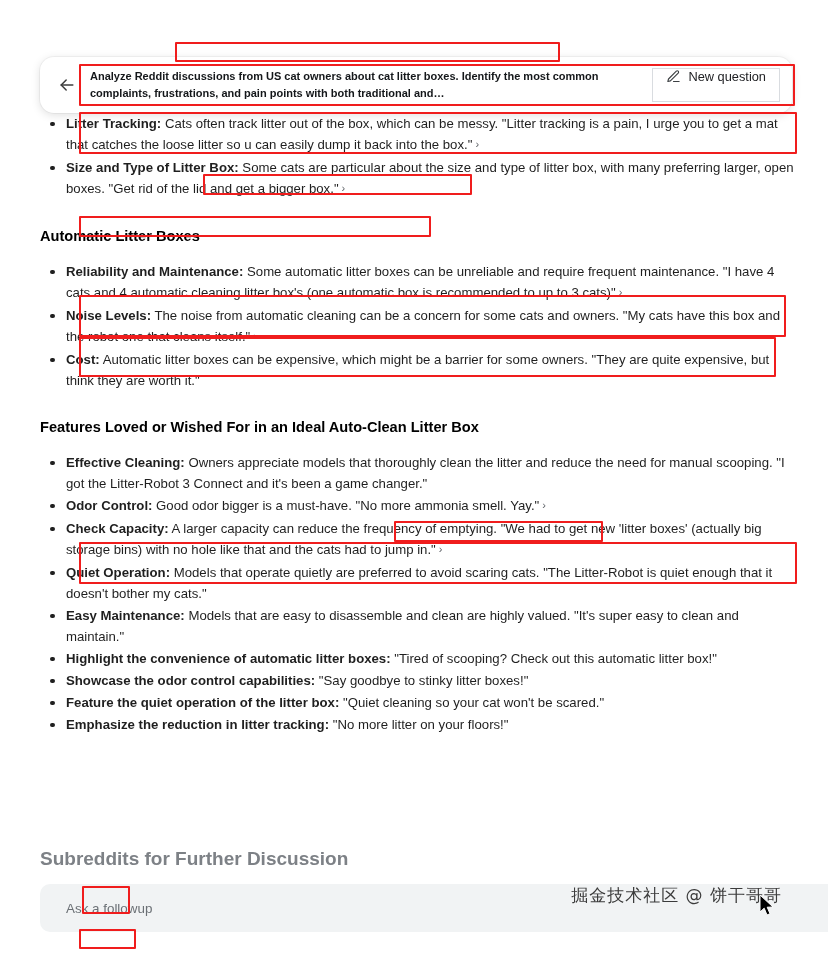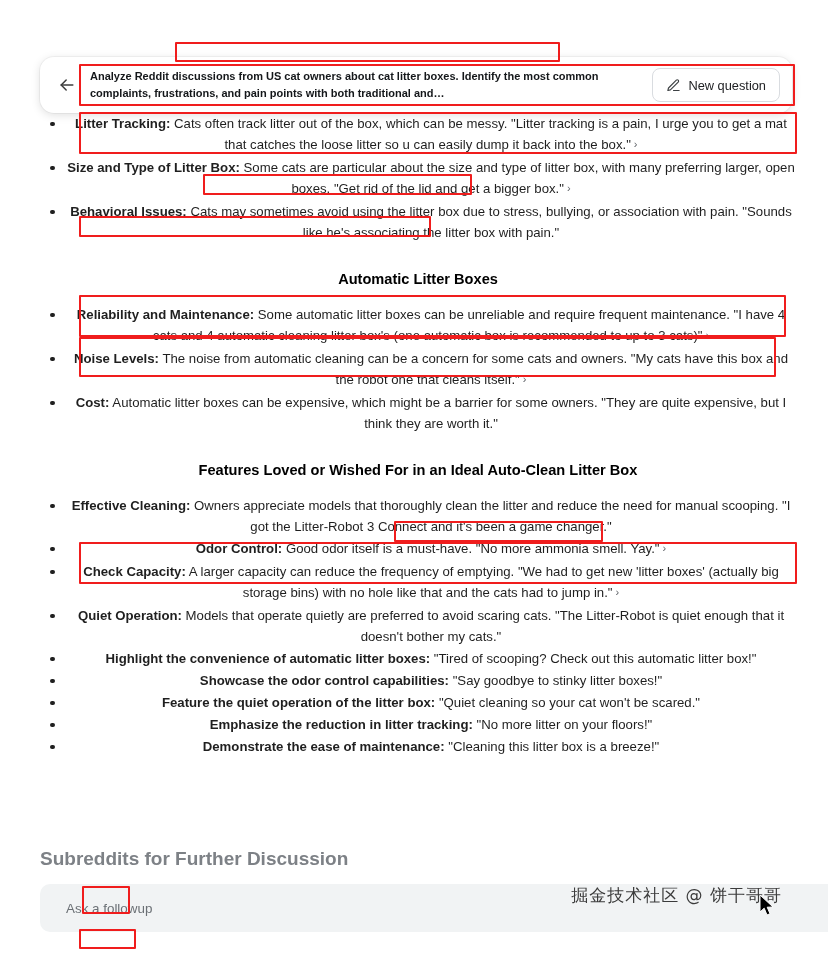--- a/index.html
+++ b/index.html
@@ -53,43 +53,42 @@
     line-height: 17px;
     color: #14171a;
     padding: 0 10px 0 6px;
     max-height: 36px;
     overflow: hidden;
   }
   .new-question-btn {
     flex: 0 0 auto;
     height: 34px;
     border: 1px solid #d9dce0;
-    border-radius: 8px;
+    border-radius: 0;
     background: #fff;
     display: flex;
-    align-items: center;
+    align-items: flex-start;
     gap: 7px;
     padding: 0 13px;
     font-size: 12.8px;
     color: #202124;
     cursor: pointer;
     white-space: nowrap;
   }
   .new-question-btn svg { display: block; }
 
   
   .content {
     position: absolute;
     left: 40px;
     top: 113px;
     width: 756px;
     font-size: 13.2px;
     line-height: 21px;
     color: #1f1f1f;
-    text-align: center;
   }
   h3.section-title {
     font-size: 14.6px;
     font-weight: bold;
     color: #000000;
     margin: 26px 0 14px 0;
   }
   ul.bullets {
     list-style: none;
     margin: 0;
@@ -205,23 +204,20 @@
 
   <div class="content">
 
     <ul class="bullets">
       <li>
         <span class="lbl">Litter Tracking:</span><span> Cats often track litter out of the box, which can be messy. </span><span class="quote">"Litter tracking is a pain, I urge you to get a mat that catches the loose litter so u can easily dump it back into the box."</span><span class="chev">›</span>
       </li>
       <li>
         <span class="lbl">Size and Type of Litter Box:</span><span> Some cats are particular about the size and type of litter box, with many preferring larger, open boxes. </span><span class="quote">"Get rid of the lid and get a bigger box."</span><span class="chev">›</span>
       </li>
-      <li>
-        <span class="lbl">Behavioral Issues:</span><span> Cats may sometimes avoid using the litter box due to stress, bullying, or association with pain. </span><span class="quote">"Sounds like he's associating the litter box with pain."</span>
-      </li>
     </ul>
 
     <h3 class="section-title">Automatic Litter Boxes</h3>
     <ul class="bullets">
       <li>
         <span class="lbl">Reliability and Maintenance:</span><span> Some automatic litter boxes can be unreliable and require frequent maintenance. </span><span class="quote">"I have 4 cats and 4 automatic cleaning litter box's (one automatic box is recommended to up to 3 cats)"</span><span class="chev">›</span>
       </li>
       <li>
         <span class="lbl">Noise Levels:</span><span> The noise from automatic cleaning can be a concern for some cats and owners. </span><span class="quote">"My cats have this box and the robot one that cleans itself."</span><span class="chev">›</span>
       </li>
@@ -229,45 +225,45 @@
         <span class="lbl">Cost:</span><span> Automatic litter boxes can be expensive, which might be a barrier for some owners. </span><span class="quote">"They are quite expensive, but I think they are worth it."</span>
       </li>
     </ul>
 
     <h3 class="section-title">Features Loved or Wished For in an Ideal Auto-Clean Litter Box</h3>
     <ul class="bullets">
       <li>
         <span class="lbl">Effective Cleaning:</span><span> Owners appreciate models that thoroughly clean the litter and reduce the need for manual scooping. </span><span class="quote">"I got the Litter-Robot 3 Connect and it's been a game changer."</span>
       </li>
       <li>
-        <span class="lbl">Odor Control:</span><span> Good odor itself is a must-have. </span><span class="quote">"No more ammonia smell. Yay."</span><span class="chev">›</span>
+        <span class="lbl">Odor Control:</span><span> Good odor bigger is a must-have. </span><span class="quote">"No more ammonia smell. Yay."</span><span class="chev">›</span>
       </li>
       <li>
         <span class="lbl">Check Capacity:</span><span> A larger capacity can reduce the frequency of emptying. </span><span class="quote">"We had to get new 'litter boxes' (actually big storage bins) with no hole like that and the cats had to jump in."</span><span class="chev">›</span>
       </li>
       <li>
         <span class="lbl">Quiet Operation:</span><span> Models that operate quietly are preferred to avoid scaring cats. </span><span class="quote">"The Litter-Robot is quiet enough that it doesn't bother my cats."</span>
       </li>
+      <li>
+        <span class="lbl">Easy Maintenance:</span><span> Models that are easy to disassemble and clean are highly valued. </span><span class="quote">"It's super easy to clean and maintain."</span>
+      </li>
     </ul>
 
     <ul class="bullets">
       <li>
         <span class="lbl">Highlight the convenience of automatic litter boxes:</span><span> </span><span class="quote">"Tired of scooping? Check out this automatic litter box!"</span>
       </li>
       <li>
         <span class="lbl">Showcase the odor control capabilities:</span><span> </span><span class="quote">"Say goodbye to stinky litter boxes!"</span>
       </li>
       <li>
         <span class="lbl">Feature the quiet operation of the litter box:</span><span> </span><span class="quote">"Quiet cleaning so your cat won't be scared."</span>
       </li>
       <li>
         <span class="lbl">Emphasize the reduction in litter tracking:</span><span> </span><span class="quote">"No more litter on your floors!"</span>
-      </li>
-      <li>
-        <span class="lbl">Demonstrate the ease of maintenance:</span><span> </span><span class="quote">"Cleaning this litter box is a breeze!"</span>
       </li>
     </ul>
   </div>
 
   <div class="subreddits-title">Subreddits for Further Discussion</div>
 
   <div class="followup">
     <span>Ask a followup</span>
   </div>
 

